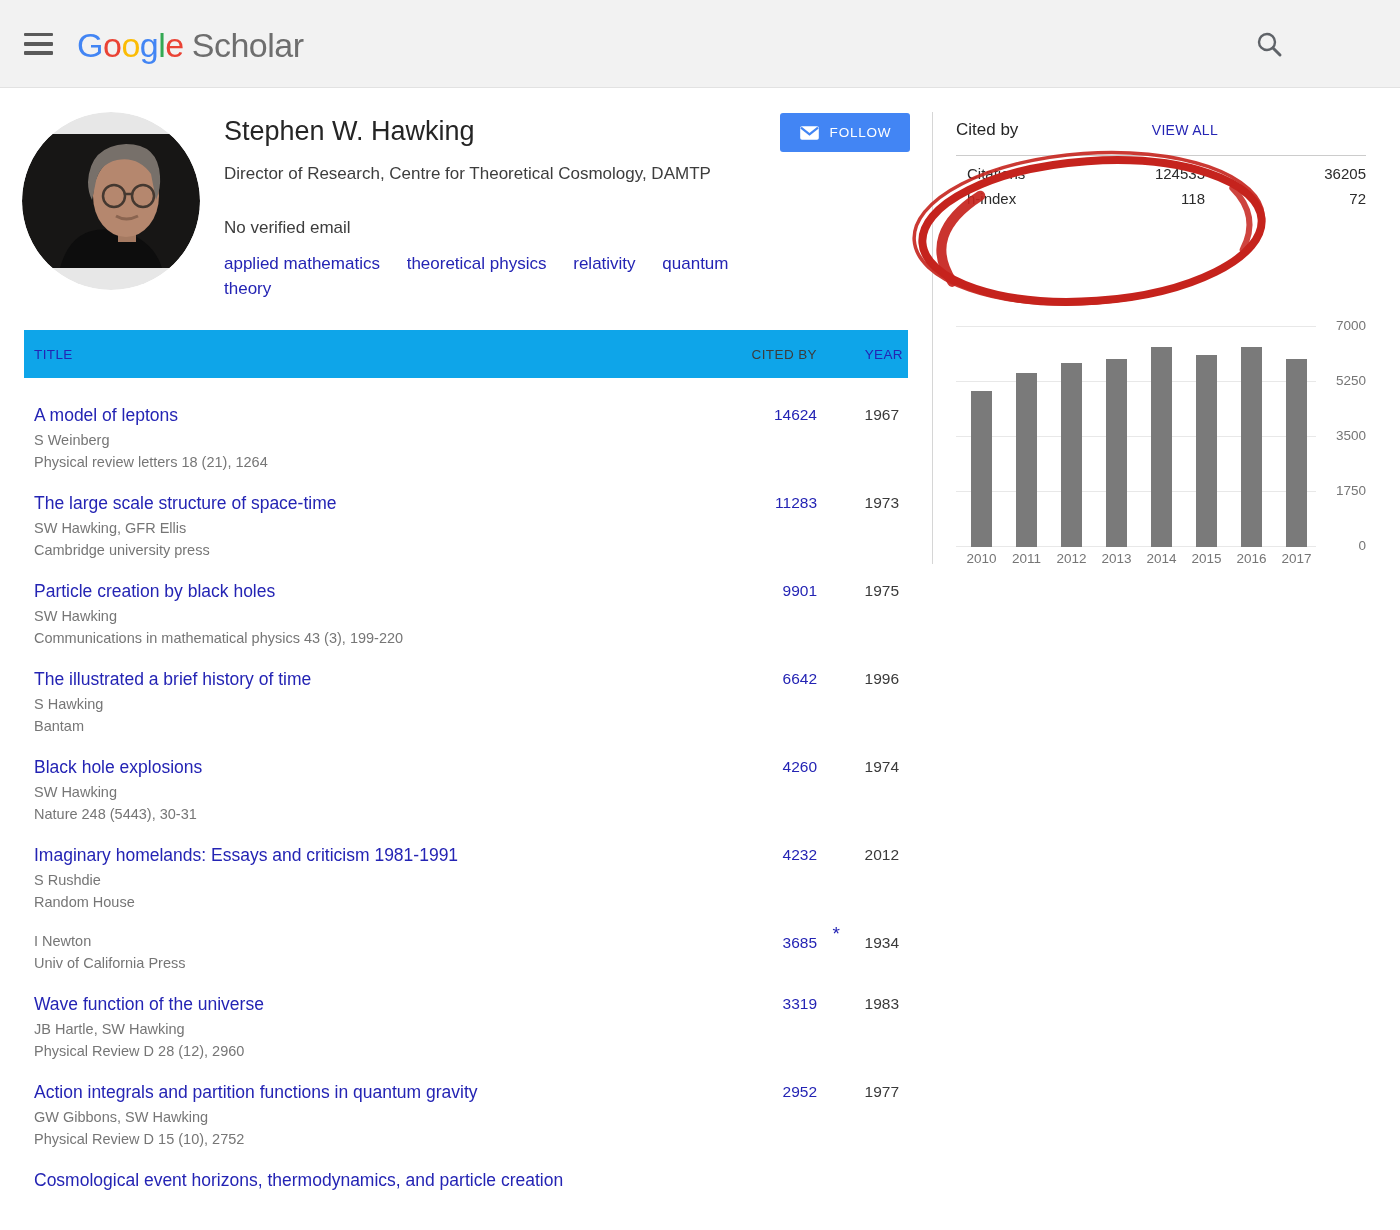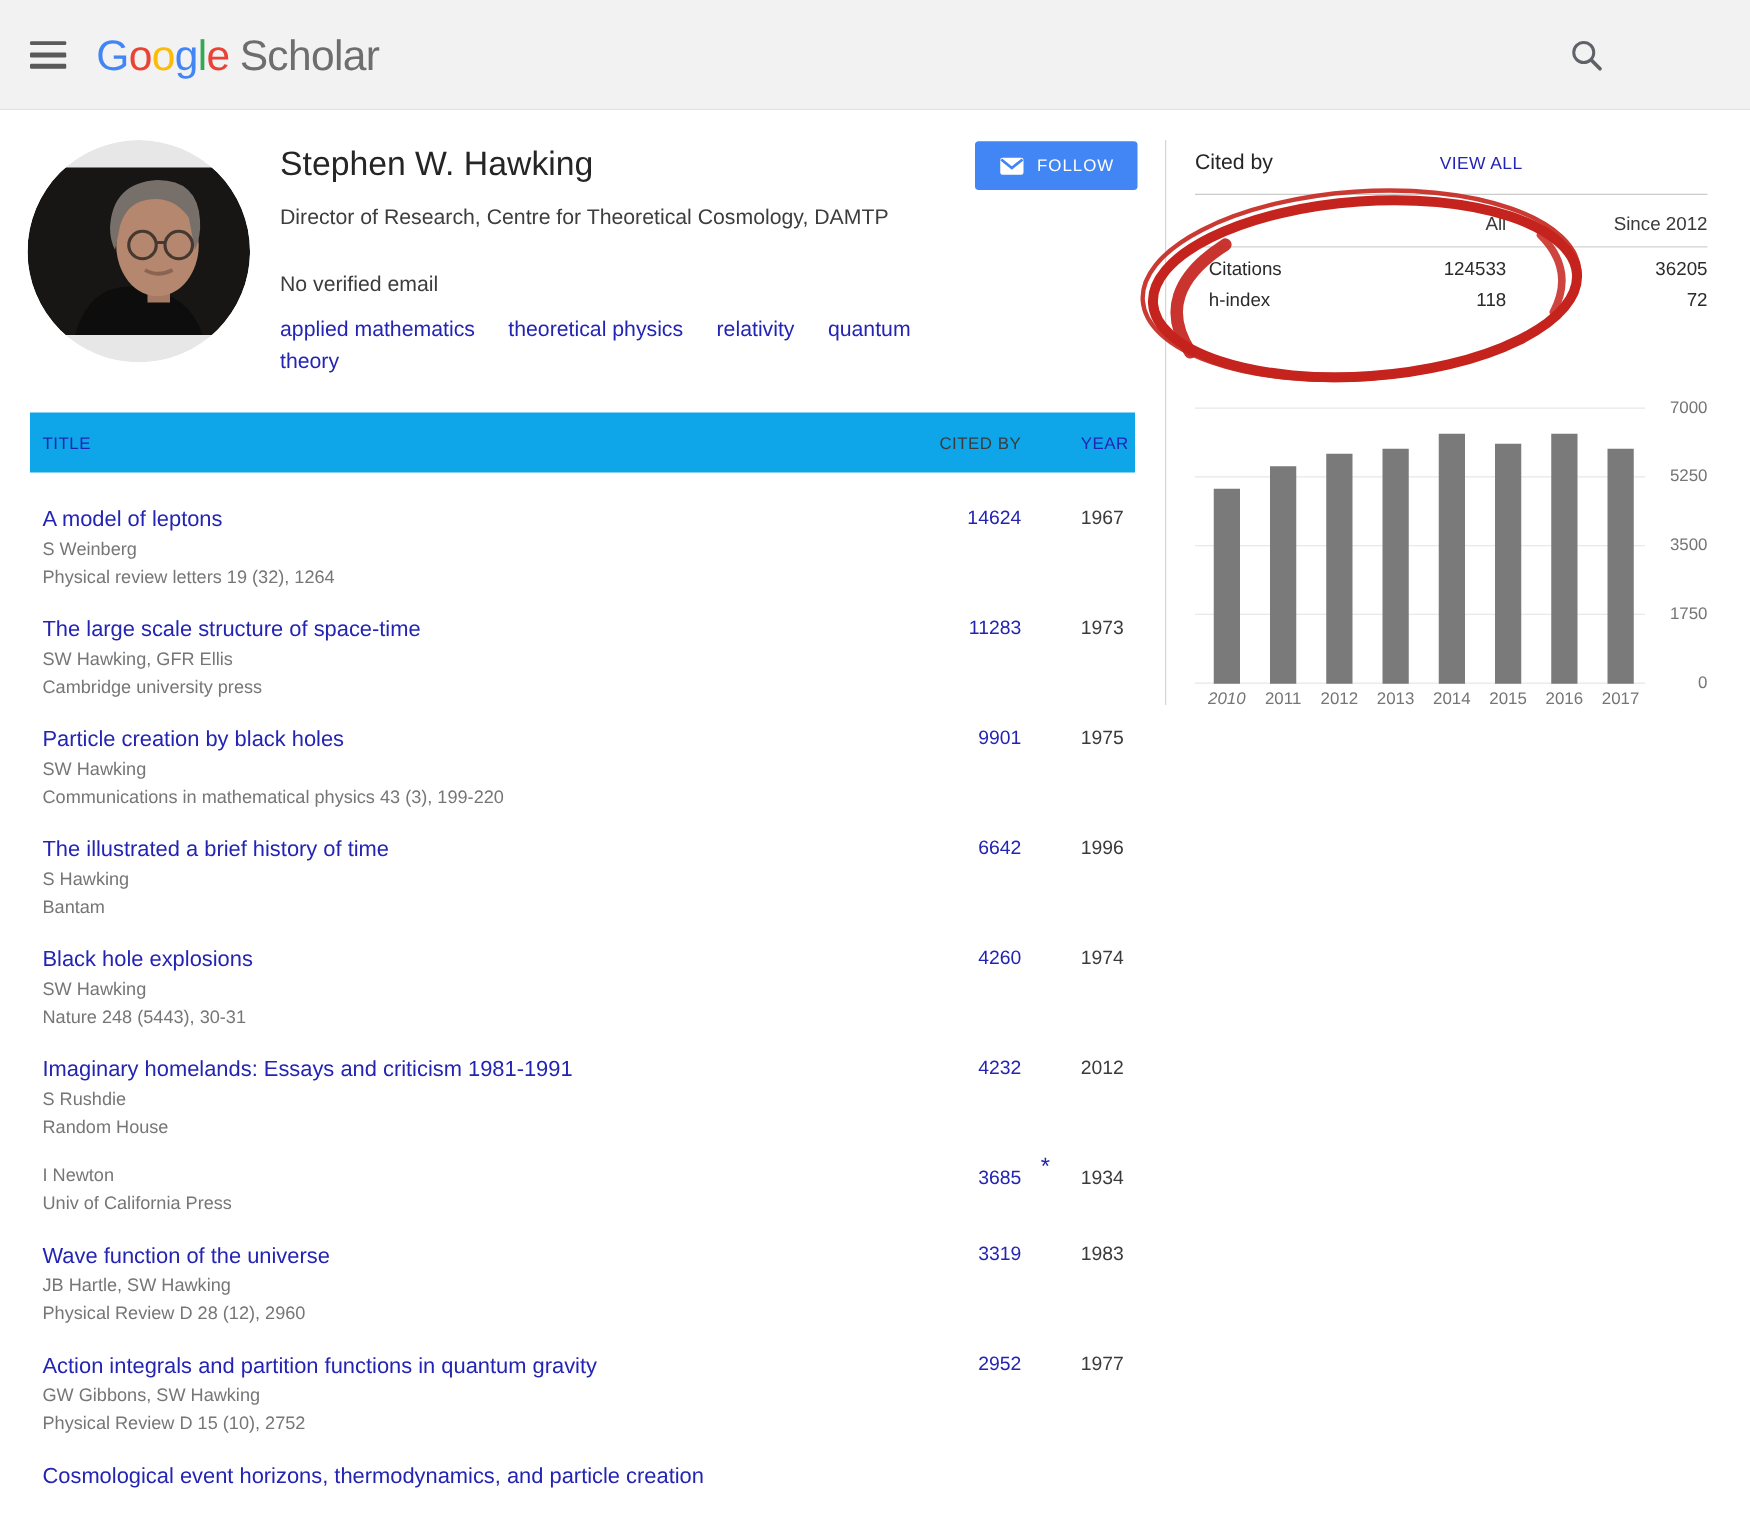--- a/index.html
+++ b/index.html
@@ -144,25 +144,20 @@
       </svg>
     </span>
     <span>FOLLOW</span>
   </button>
 
   <div class="side-divider"></div>
   <div class="citedby-title">Cited by</div>
   <a class="viewall">VIEW ALL</a>
 
   <div class="stats">
-    <div class="srow shead">
-      <div class="c-label"></div>
-      <div class="c-all">All</div>
-      <div class="c-since">Since 2012</div>
-    </div>
     <div id="stats-rows">
   <div class="srow">
     <div class="c-label">Citations</div>
     <div class="c-all">124533</div>
     <div class="c-since">36205</div>
   </div>
 
   <div class="srow">
     <div class="c-label">h-index</div>
     <div class="c-all">118</div>
@@ -198,42 +193,42 @@
         <div class="bar" style="left: 330px; height: 187.629px; background: rgb(122, 122, 122);"></div>
       </div>
     <div id="ylabs">
         <div class="ylab" style="top: 223px;">0</div>
         <div class="ylab" style="top: 168px;">1750</div>
         <div class="ylab" style="top: 113px;">3500</div>
         <div class="ylab" style="top: 58px;">5250</div>
         <div class="ylab" style="top: 3px;">7000</div>
       </div>
     <div id="xlabs">
-        <div class="xlab" style="left: 3px; font-style: italic;">2010</div>
+        <div class="xlab" style="left: 3px;">2010</div>
         <div class="xlab" style="left: 48px;">2011</div>
         <div class="xlab" style="left: 93px;">2012</div>
         <div class="xlab" style="left: 138px;">2013</div>
         <div class="xlab" style="left: 183px;">2014</div>
         <div class="xlab" style="left: 228px;">2015</div>
         <div class="xlab" style="left: 273px;">2016</div>
         <div class="xlab" style="left: 318px;">2017</div>
       </div>
   </div>
 
   <div class="pub-header">
     <a class="h-title">TITLE</a>
     <span class="h-cited">CITED BY</span>
     <a class="h-year">YEAR</a>
   </div>
 
   <div class="pub-list" id="pub-list">
   <div class="pub-row">
     <a class="pub-title">A model of leptons</a>
     <div class="pub-authors">S Weinberg</div>
-    <div class="pub-venue">Physical review letters 19 (32), 1264</div>
+    <div class="pub-venue">Physical review letters 18 (21), 1264</div>
     <a class="pub-cited">14624</a>
     
     <span class="pub-year">1967</span>
   </div>
 
   <div class="pub-row">
     <a class="pub-title">The large scale structure of space-time</a>
     <div class="pub-authors">SW Hawking, GFR Ellis</div>
     <div class="pub-venue">Cambridge university press</div>
     <a class="pub-cited">11283</a>

